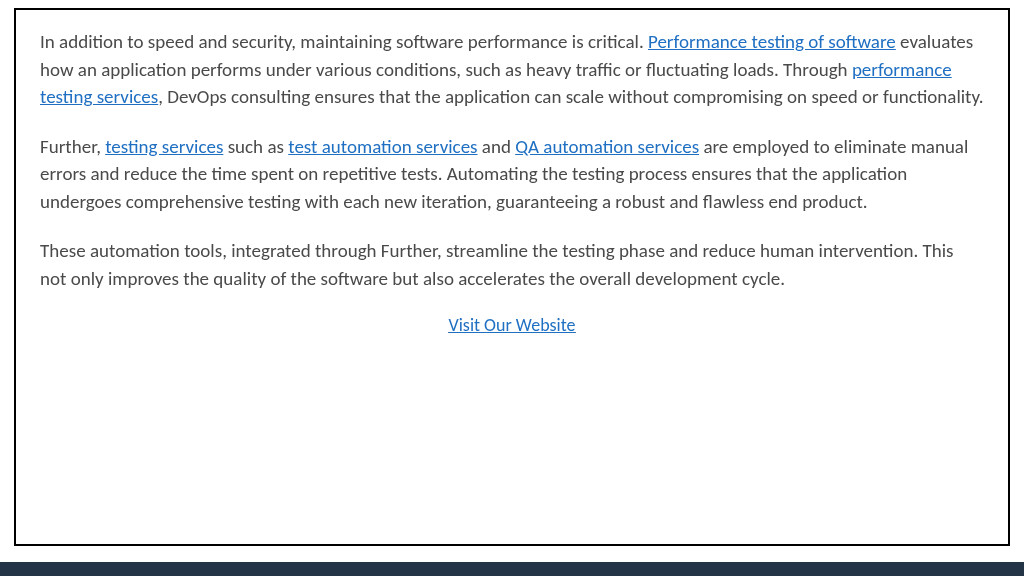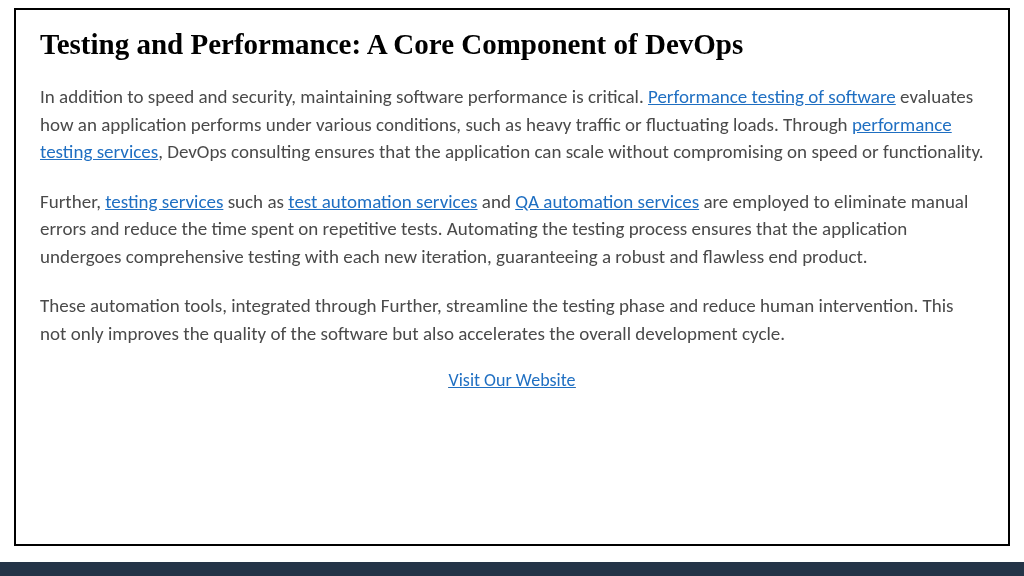--- a/index.html
+++ b/index.html
@@ -58,21 +58,20 @@
       left: 0;
       right: 0;
       height: 14px;
       background: #243447;
     }
   </style>
 </head>
 <body>
 
 <div class="content-box">
-  <h1 class="heading">Testing and Performance: A Core Component of DevOps</h1>
 
   <p class="paragraph">
     <span>In addition to speed and security, maintaining software performance is critical. </span><a class="link">Performance testing of software</a><span> evaluates how an application performs under various conditions, such as heavy traffic or fluctuating loads. Through </span><a class="link">performance testing services</a><span>, DevOps consulting ensures that the application can scale without compromising on speed or functionality.</span>
   </p>
 
   <p class="paragraph">
     <span>Further, </span><a class="link">testing services</a><span> such as </span><a class="link">test automation services</a><span> and </span><a class="link">QA automation services</a><span> are employed to eliminate manual errors and reduce the time spent on repetitive tests. Automating the testing process ensures that the application undergoes comprehensive testing with each new iteration, guaranteeing a robust and flawless end product.</span>
   </p>
 
   <p class="paragraph">

